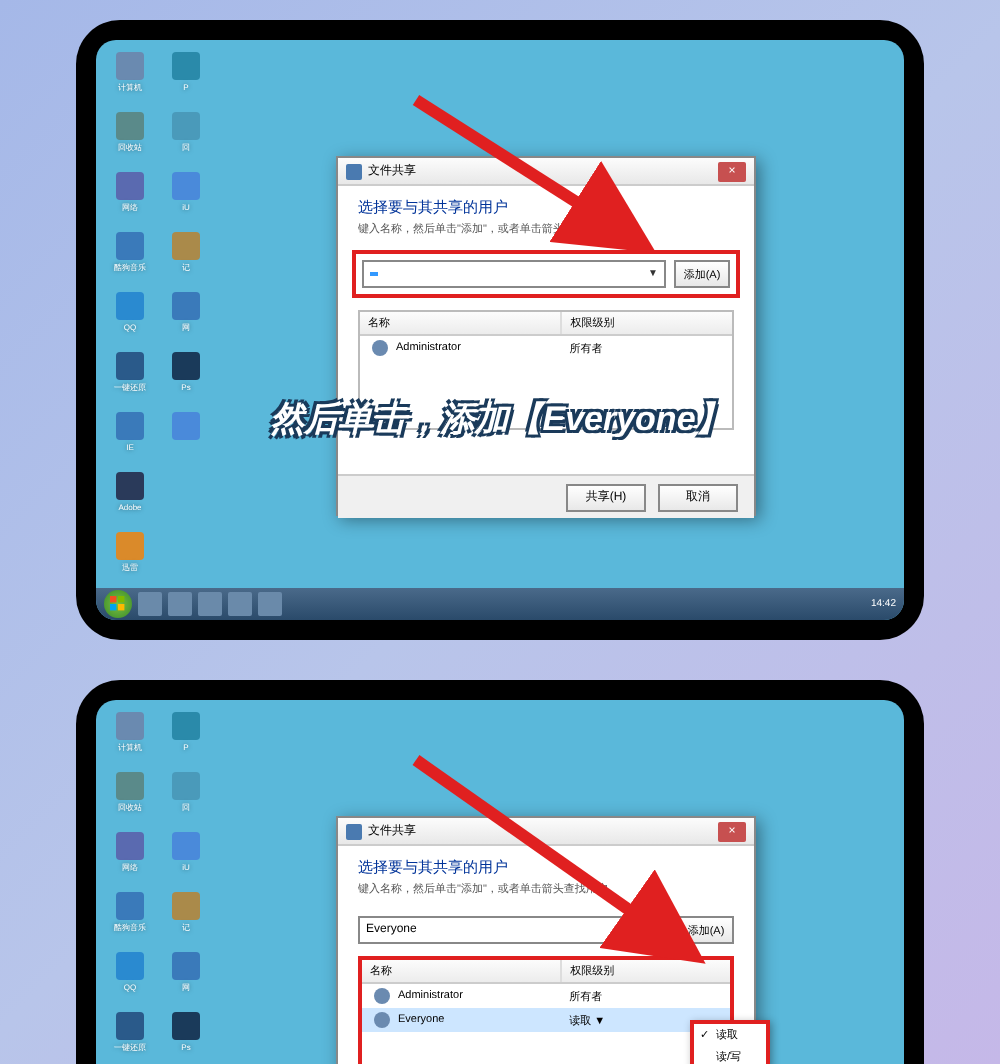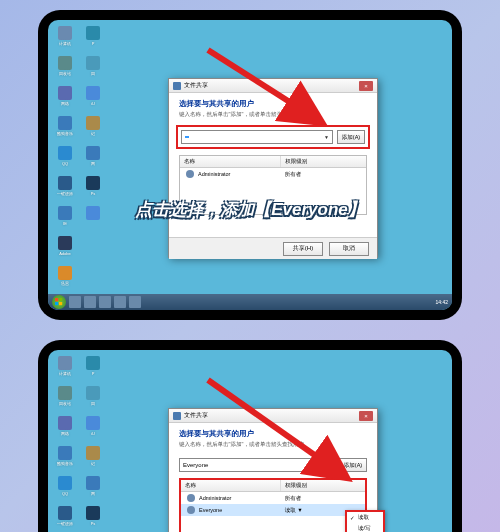--- a/index.html
+++ b/index.html
@@ -112,21 +112,21 @@
     align-items: center;
     padding: 0 4px;
     gap: 3px;
   }
   .dlg-title .wicon { width: 8px; height: 8px; background: #4a7ab0; border-radius: 1px; }
   .dlg-title .wclose { margin-left: auto; width: 14px; height: 10px; background: #c75050; border-radius: 1px; color:#fff; font-size:6px; text-align:center; line-height:10px;}
   .dlg-header {
     padding: 6px 10px 4px;
     background: #fff;
   }
-  .dlg-header h3 { font-size: 7.5px; color: #003399; font-weight: bold; }
+  .dlg-header h3 { font-size: 7.5px; color: #003399; font-weight: normal; }
   .dlg-header p { font-size: 5.5px; color: #555; margin-top: 2px; }
   .dlg-body {
     background: #fff;
     padding: 6px 10px;
     height: 115px;
   }
   .input-row {
     display: flex;
     gap: 4px;
     border: 2px solid #e02020;
@@ -347,21 +347,21 @@
 
     <svg class="arrow" style="left:150px;top:20px;width:140px;height:95px;">
       <defs>
           <marker id="ah1" markerWidth="8" markerHeight="8" refX="6" refY="4" orient="auto">
             <polygon points="0 0, 8 4, 0 8" fill="#e02020"></polygon>
           </marker>
         </defs>
       <line x1="10" y1="10" x2="120" y2="80" stroke="#e02020" stroke-width="6" marker-end="url(#ah1)"></line>
     </svg>
 
-    <div class="caption-overlay">点击选择，添加【Everyone】</div>
+    <div class="caption-overlay">然后单击，添加【Everyone】</div>
 
     <div class="taskbar">
       <div class="start-btn">
         <svg width="8" height="8" viewBox="0 0 10 10">
             <rect x="0" y="0" width="4" height="4" fill="#f25022"></rect>
             <rect x="5" y="0" width="4" height="4" fill="#7fba00"></rect>
             <rect x="0" y="5" width="4" height="4" fill="#00a4ef"></rect>
             <rect x="5" y="5" width="4" height="4" fill="#ffb900"></rect>
           </svg>
       </div>

